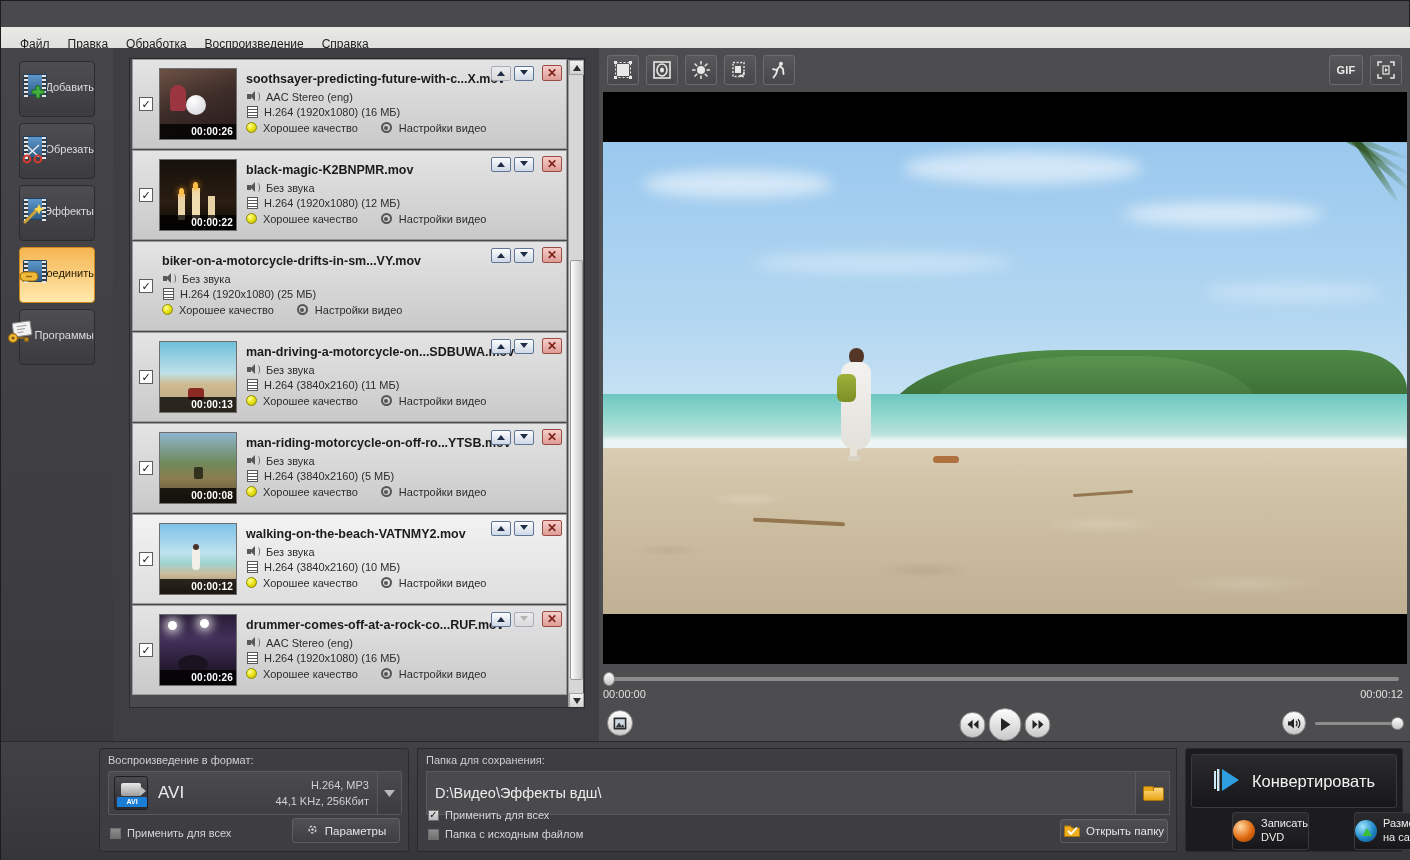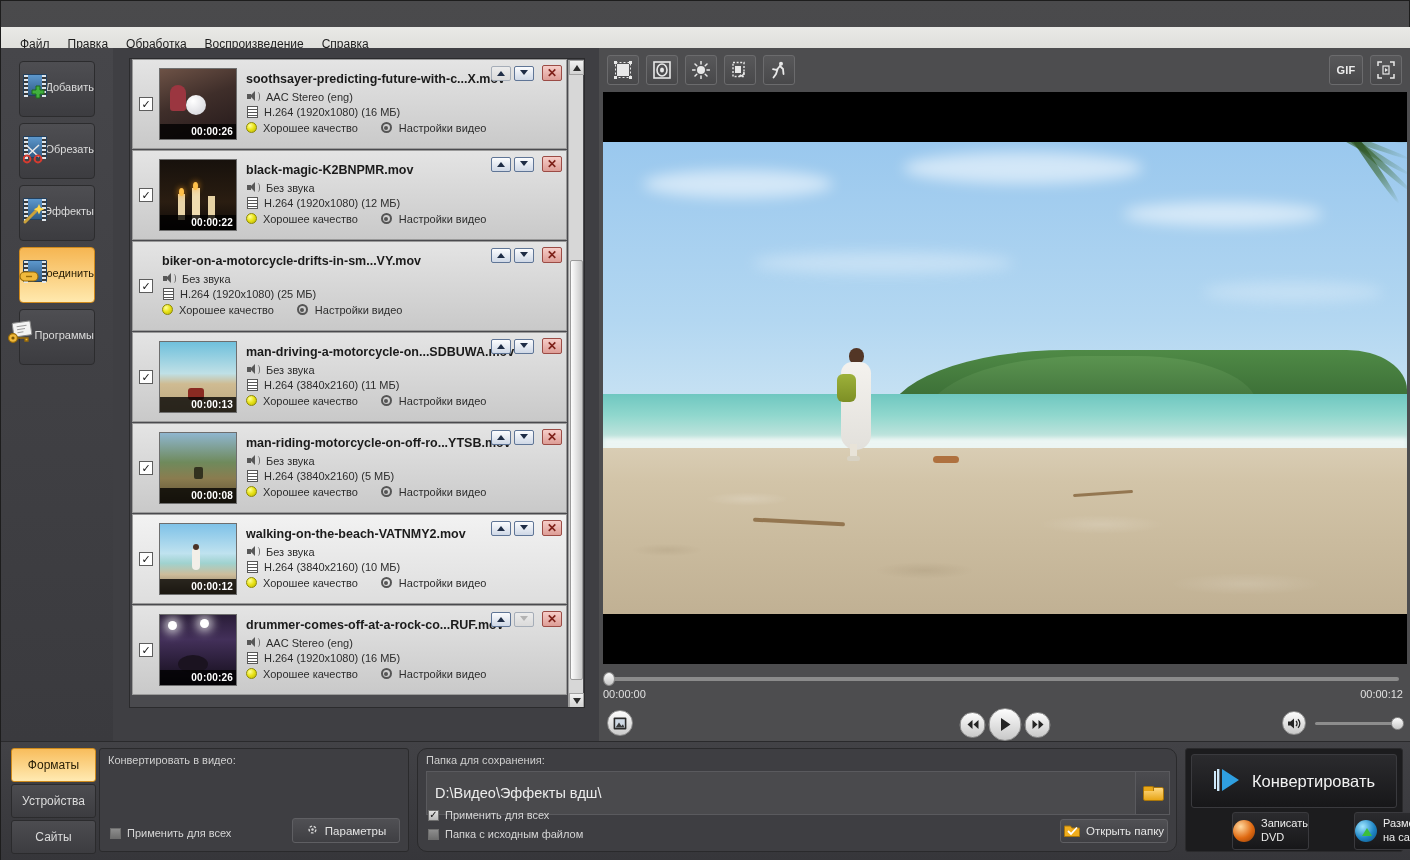--- a/index.html
+++ b/index.html
@@ -273,21 +273,21 @@
   .sq{ width:11px;height:11px; background:linear-gradient(#e2e2e2,#b8b8b8);
      border:1px solid #6e6e6e; display:flex;align-items:center;justify-content:center;
      font-size:10px; color:#111; line-height:1; flex:0 0 auto; cursor:default;}
   .sq.off{ background:linear-gradient(#8d8d8d,#6f6f6f); }
   .paramsbtn{ position:absolute; right:8px; bottom:8px; width:108px; height:25px;
      border:1px solid #5f5f63; border-radius:3px;
      background:linear-gradient(#505054,#3f3f43); color:#e4e4e4; font-size:11.5px;
      display:flex;align-items:center;justify-content:center; gap:6px; cursor:default;}
 
   .savebox{ position:absolute; left:416px; top:6px; width:760px; height:104px;
-     border:1px solid #2a2a2c; border-radius:10px; background:#3e3e42; }
+     border:1px solid #2a2a2c; border-radius:0; background:#3e3e42; }
   .savelabel{ position:absolute; left:8px; top:5px; font-size:11px; color:#cfcfcf;}
   .pathwrap{ position:absolute; left:8px; top:22px; width:744px; height:44px;
      background:#4a4a4d; border:1px solid #5a5a5e; display:flex; align-items:center; }
   .pathtext{ flex:1 1 auto; font-size:14.5px; color:#ededed; padding-left:8px;
      background:transparent; border:0; outline:none; font-family:"Liberation Sans",sans-serif;}
   .folderbtn{ width:34px;height:42px; border-left:1px solid #5a5a5e;
      background:linear-gradient(#4b4b4f,#3c3c40); display:flex;align-items:center;
      justify-content:center; cursor:default;}
   .folder{ width:19px;height:15px; position:relative; }
   .folder:before{ content:""; position:absolute; left:0;bottom:0;width:19px;height:12px;
@@ -832,28 +832,39 @@
         </div>
         <div class="voltrack">
           <div class="volknob"></div>
         </div>
       </div>
     </div>
   </div>
 
   <div class="bottom">
 
-    <div class="fmttabs">
-      <div class="ftab active">Форматы</div>
-      <div class="ftab">Устройства</div>
-      <div class="ftab">Сайты</div>
-    </div>
 
     <div class="fmtbox">
-      <div class="fmtlabel">Конвертировать в видео:</div>
+      <div class="fmtlabel">Воспроизведение в формат:</div>
+      <div class="fmtsel">
+        <div class="avibox">
+          <div class="cam"></div>
+          <div class="avitag">AVI</div>
+        </div>
+        <div class="fmtname">AVI</div>
+        <div class="fmtspec">
+          <div>H.264, MP3</div>
+          <div>44,1 KHz, 256Кбит</div>
+        </div>
+        <div class="fmtarrow">
+          <svg width="11" height="7" viewBox="0 0 11 7">
+              <path d="M0 0 H11 L5.5 7 z" fill="#b9b9b9"></path>
+            </svg>
+        </div>
+      </div>
       <div class="chkline" style="position:absolute;left:10px;bottom:12px">
         <span class="sq off"></span>
         <span>Применить для всех</span>
       </div>
       <div class="paramsbtn">
         <span>
           <svg width="13" height="13" viewBox="0 0 13 13">
             <circle cx="6.5" cy="6.5" r="3.4" fill="none" stroke="#d8d8d8" stroke-width="1.4" stroke-dasharray="2.6 1.6"></circle>
             <circle cx="6.5" cy="6.5" r="1.2" fill="#d8d8d8"></circle>
           </svg>

